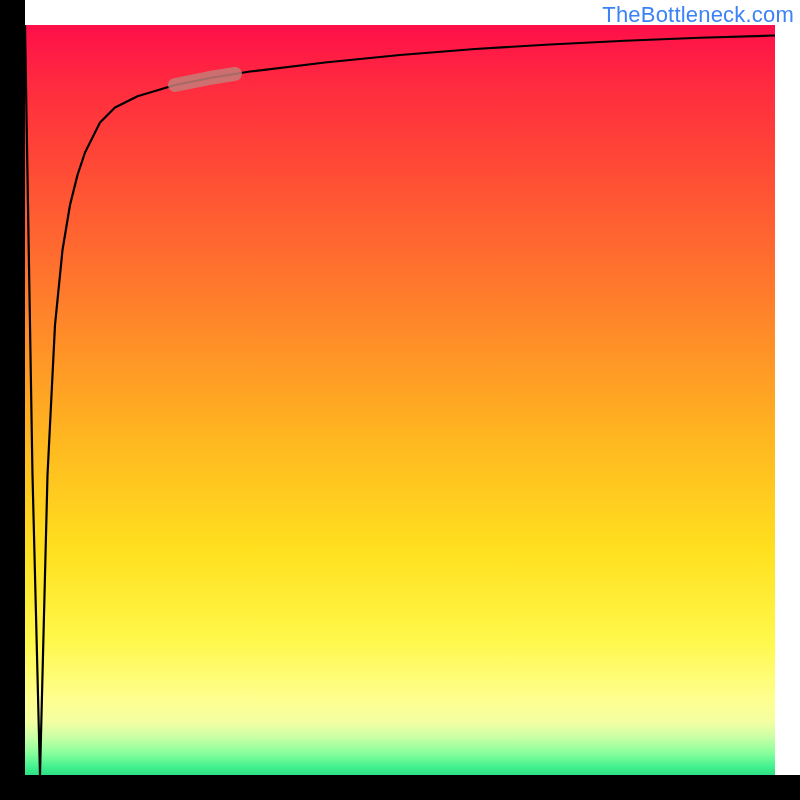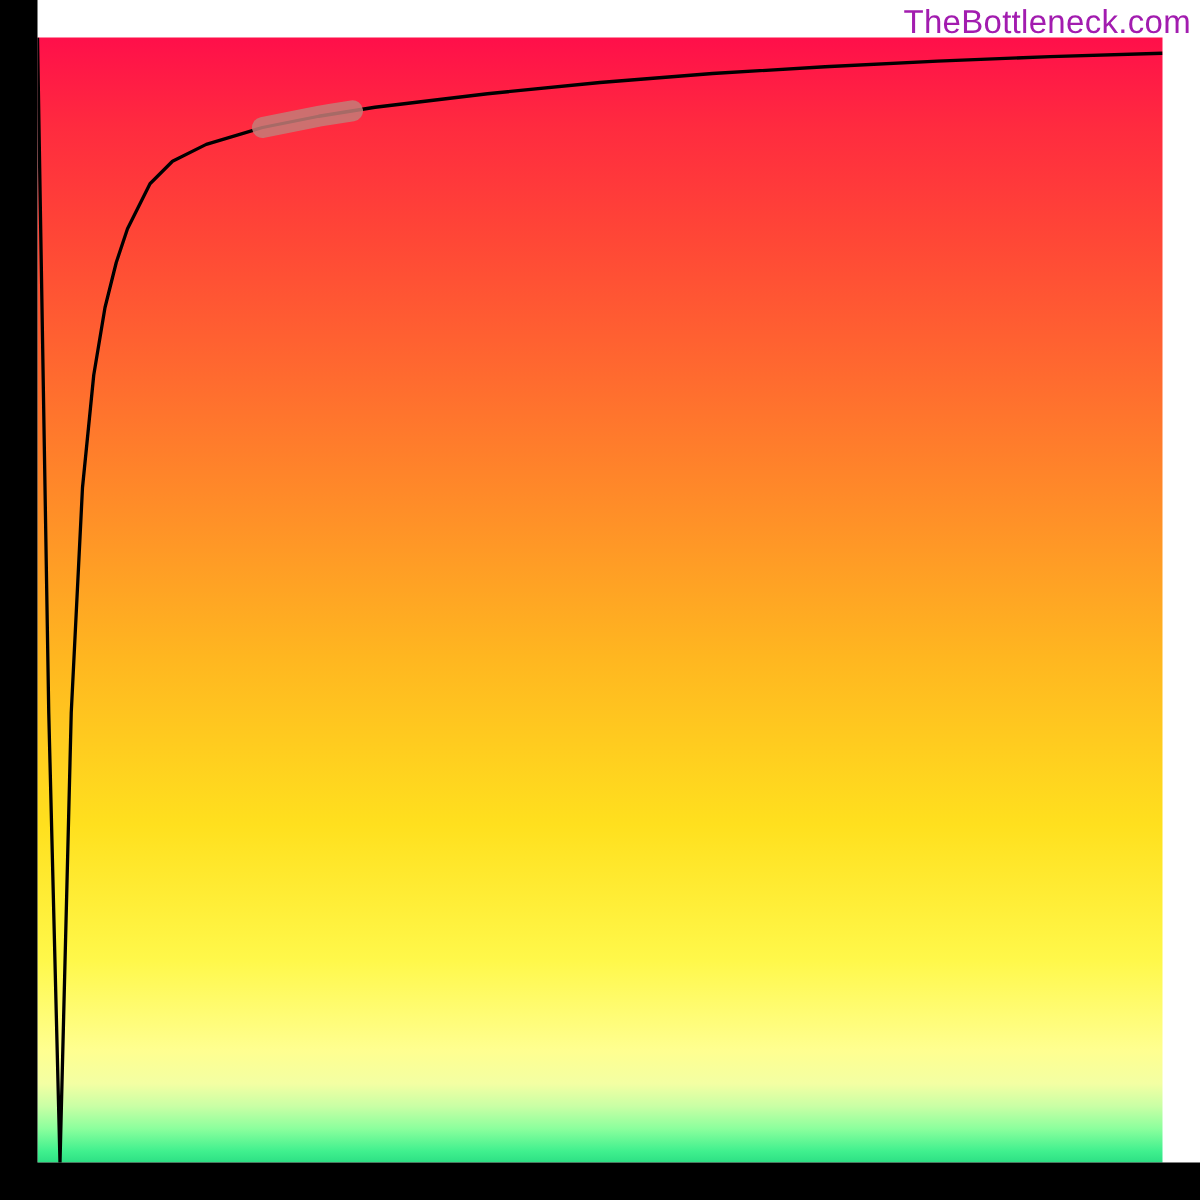--- a/index.html
+++ b/index.html
@@ -51,21 +51,21 @@
     width: 750px;
     height: 750px;
     pointer-events: none;
   }
   .watermark {
     position: absolute;
     top: 2px;
     right: 6px;
     font-family: Arial, Helvetica, sans-serif;
     font-size: 22px;
-    color: #a21caf;
+    color: #3b82f6;
     letter-spacing: 0.2px;
   }
 </style>
 </head>
 <body>
 
 <div class="canvas">
 
   <div class="plot-area"></div>
 

